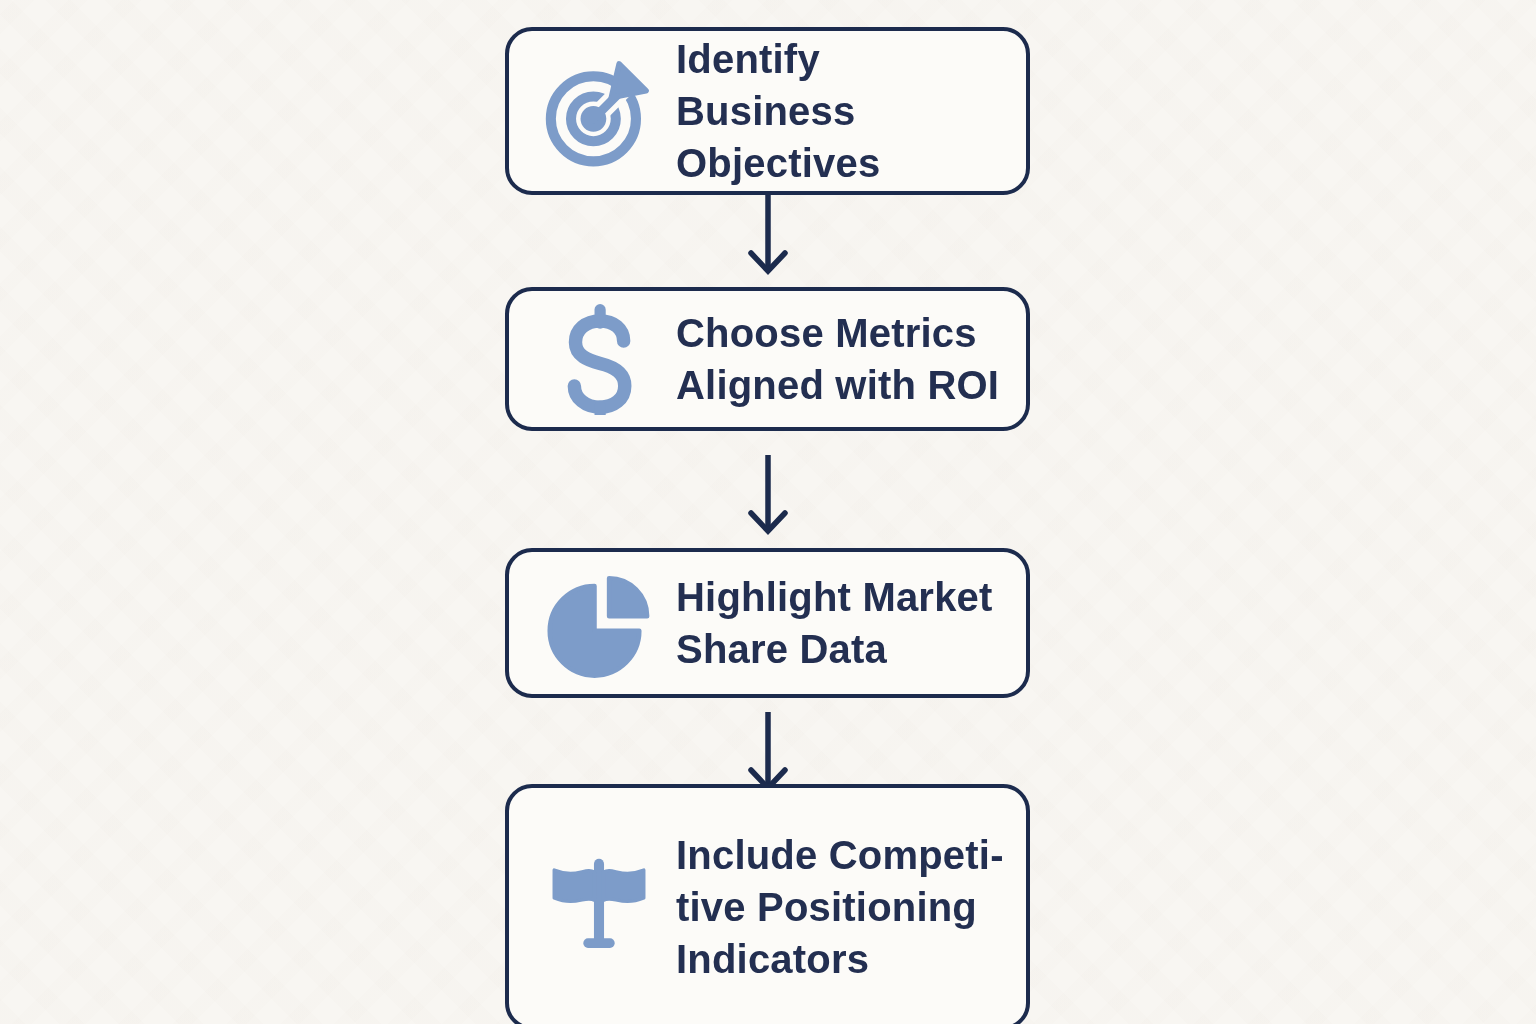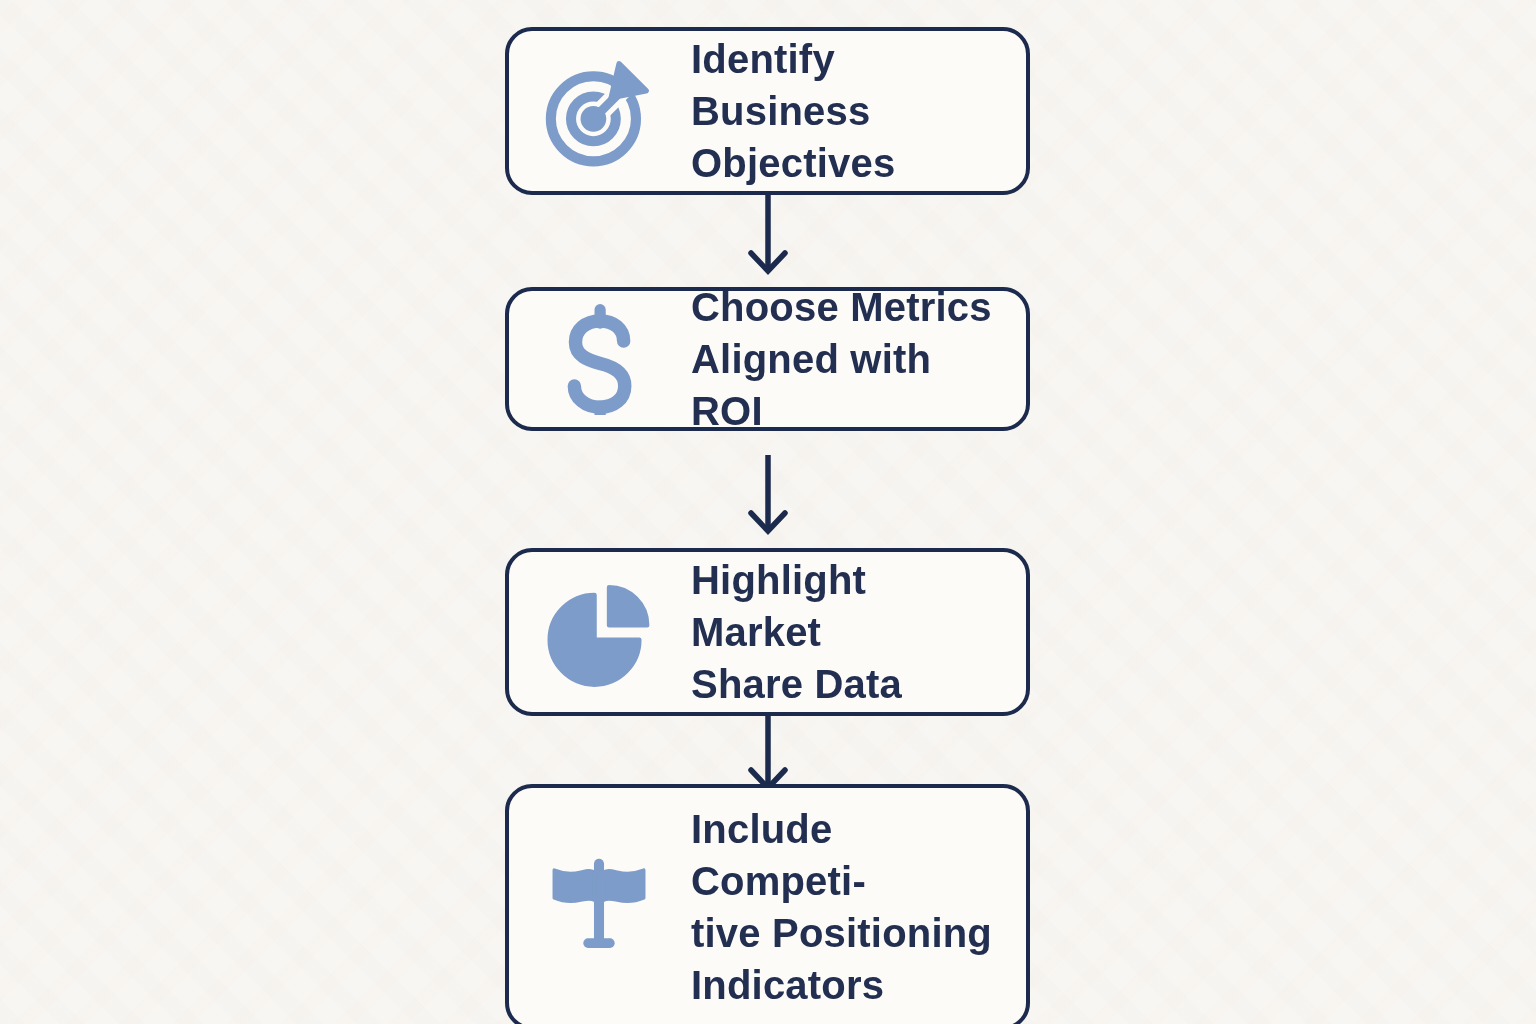--- a/index.html
+++ b/index.html
@@ -22,21 +22,21 @@
       repeating-linear-gradient(45deg, rgba(180,160,140,0.018) 0 18px, rgba(0,0,0,0) 18px 42px),
       repeating-linear-gradient(-45deg, rgba(180,160,140,0.014) 0 14px, rgba(0,0,0,0) 14px 38px),
       var(--bg);
   }
   .step-box{
     position:absolute;left:505px;width:525px;
     background:var(--boxfill);
     border:4px solid var(--navy);
     border-radius:27px;
     display:flex;align-items:center;
-    padding:0 20px 0 34px;gap:36px;
+    padding:0 20px 0 34px;gap:21px;
   }
   .icon{
     flex:0 0 112px;width:112px;height:112px;
     display:flex;align-items:center;justify-content:center;
     color:var(--blue);
   }
   .icon svg{width:100%;height:100%;display:block}
   .step-label{
     color:var(--text);
     font-size:40px;line-height:52px;font-weight:600;
@@ -84,21 +84,21 @@
     </span>
     <div class="step-label">Choose Metrics
 Aligned with ROI</div>
   </div>
 
   <svg class="connector" style="top:455px" viewBox="0 0 64 92" preserveAspectRatio="none">
     <line x1="32" y1="0" x2="32" y2="73" stroke="currentColor" stroke-width="5.5"></line>
     <polyline points="15,58 32,76 49,58" fill="none" stroke="currentColor" stroke-width="5.5" stroke-linecap="round" stroke-linejoin="miter"></polyline>
   </svg>
 
-  <div class="step-box" style="top:548px;height:168px">
+  <div class="step-box" style="top:548px;height:150px">
     <span class="icon">
       <svg viewBox="0 0 100 100">
         <path d="M46,57 L46,17 A40,40 0 1 0 86,57 Z" fill="currentColor" stroke="currentColor" stroke-width="4" stroke-linejoin="round"></path>
         <path d="M59,44 L59,10 A34,34 0 0 1 93,44 Z" fill="currentColor" stroke="currentColor" stroke-width="4" stroke-linejoin="round"></path>
       </svg>
     </span>
     <div class="step-label">Highlight Market
 Share Data</div>
   </div>
 

